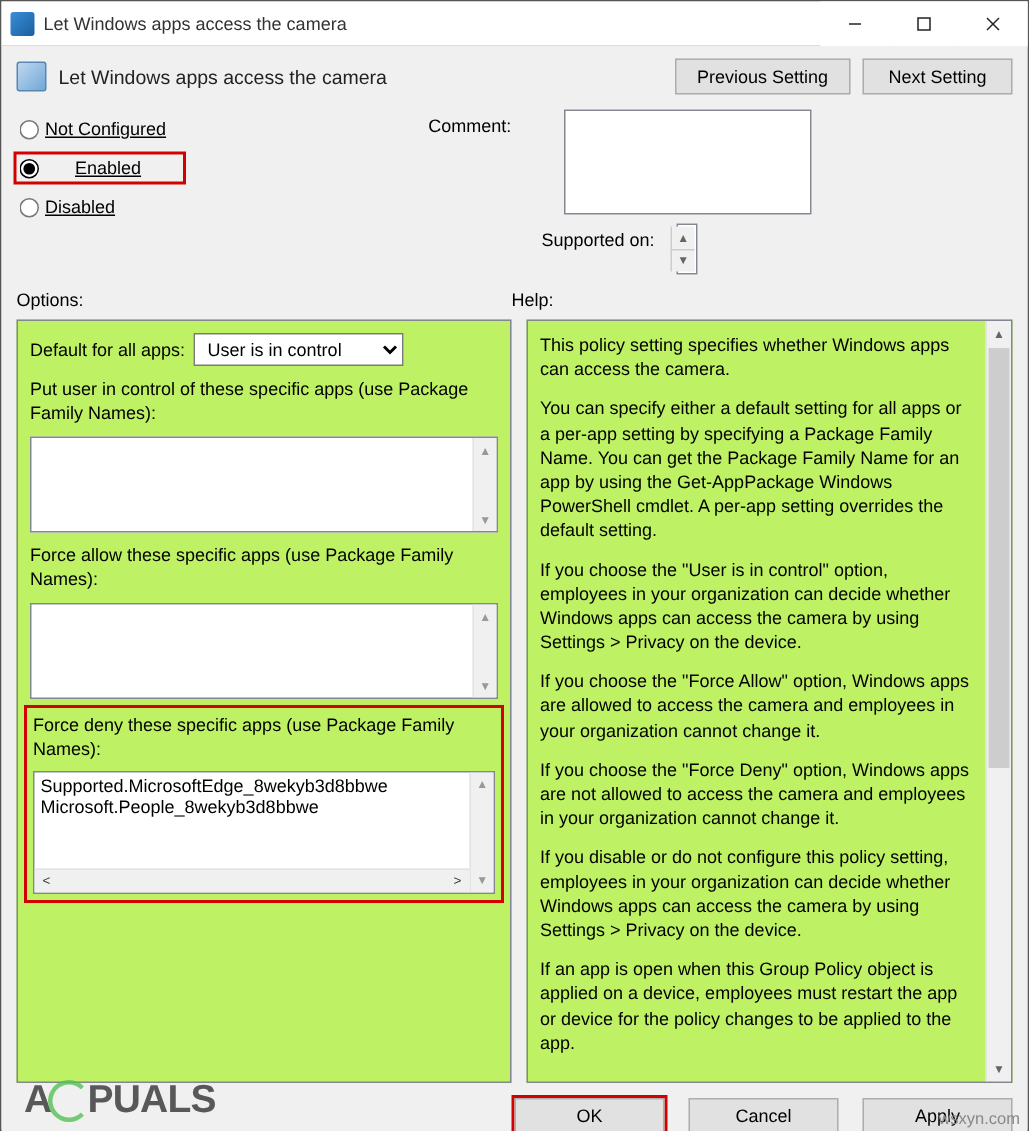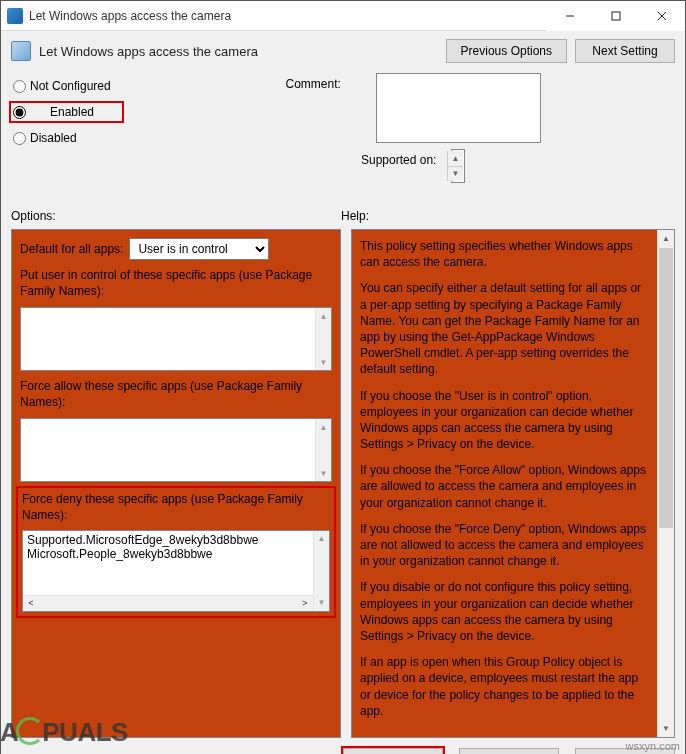--- a/index.html
+++ b/index.html
@@ -86,20 +86,21 @@
       display: flex; flex-direction: column;
       gap: 6px;
       padding-top: 4px;
       align-items: flex-start;
     }
     .radio-row {
       display: flex; align-items: center;
       gap: 4px;
       font-size: 12px;
       padding: 2px 6px 2px 2px;
+      text-decoration: underline;
     }
     .radio-row input[type=radio] {
       width: 13px; height: 13px;
       accent-color: #000;
     }
     .enabled-highlight {
       border: 2px solid #d30000;
       margin-left: -2px;
       padding-left: 2px;
       padding-right: 28px;
@@ -142,36 +143,36 @@
     .sb-arrow {
       flex:1; background:#f0f0f0; border-left:1px solid #cdcdcd;
       display:flex; align-items:center; justify-content:center;
       font-size: 8px; color:#666;
     }
     .sb-arrow + .sb-arrow { border-top:1px solid #cdcdcd; }
 
     
     .labels-row {
       display: flex;
-      margin-top: 20px;
+      margin-top: 4px;
       margin-bottom: 6px;
     }
     .labels-row .left { width: 330px; }
     .labels-row .right { flex: 1; }
 
     
     .lower {
       display: flex;
       gap: 10px;
       flex: 1;
       min-height: 0;
     }
     .options-pane, .help-pane {
       border: 1px solid #828790;
-      background: #c2410c;
+      background: #bef264;
       padding: 8px;
       overflow: hidden;
     }
     .options-pane {
       width: 330px;
       display:flex; flex-direction:column;
       gap: 8px;
     }
     .help-pane {
       flex: 1;
@@ -250,23 +251,23 @@
       display:flex; justify-content:flex-end;
       padding: 10px;
       gap: 8px;
       background:#f0f0f0;
     }
     .ok-highlight {
       box-shadow: 0 0 0 2px #d30000;
     }
 
     .watermark-left {
-      position: fixed; left: 0; bottom: 6px;
+      position: fixed; left: 16px; bottom: 6px;
       font-size: 26px; font-weight: bold; color: #333;
-      display:flex; align-items:flex-start;
+      display:flex; align-items:flex-end;
       opacity: 0.8;
       letter-spacing: -0.5px;
       pointer-events: none;
     }
     .watermark-left .aw-logo {
       width:28px; height:28px;
       border:3px solid #55c055;
       border-right-color: transparent;
       border-radius:50%;
       margin: 0 -2px;
@@ -302,21 +303,21 @@
             <line x1="1" y1="1" x2="9" y2="9"></line>
             <line x1="9" y1="1" x2="1" y2="9"></line>
           </svg>
       </div>
     </div>
   </div>
 
   <div class="header-row">
     <div class="header-icon"></div>
     <div class="header-text">Let Windows apps access the camera</div>
-    <button class="btn">Previous Options</button>
+    <button class="btn">Previous Setting</button>
     <button class="btn">Next Setting</button>
   </div>
 
   <div class="body-area">
 
     <div class="top-section">
       <div class="radio-col">
         <label class="radio-row">
           <input type="radio" name="state" style="">
           <span>Not Configured</span>

